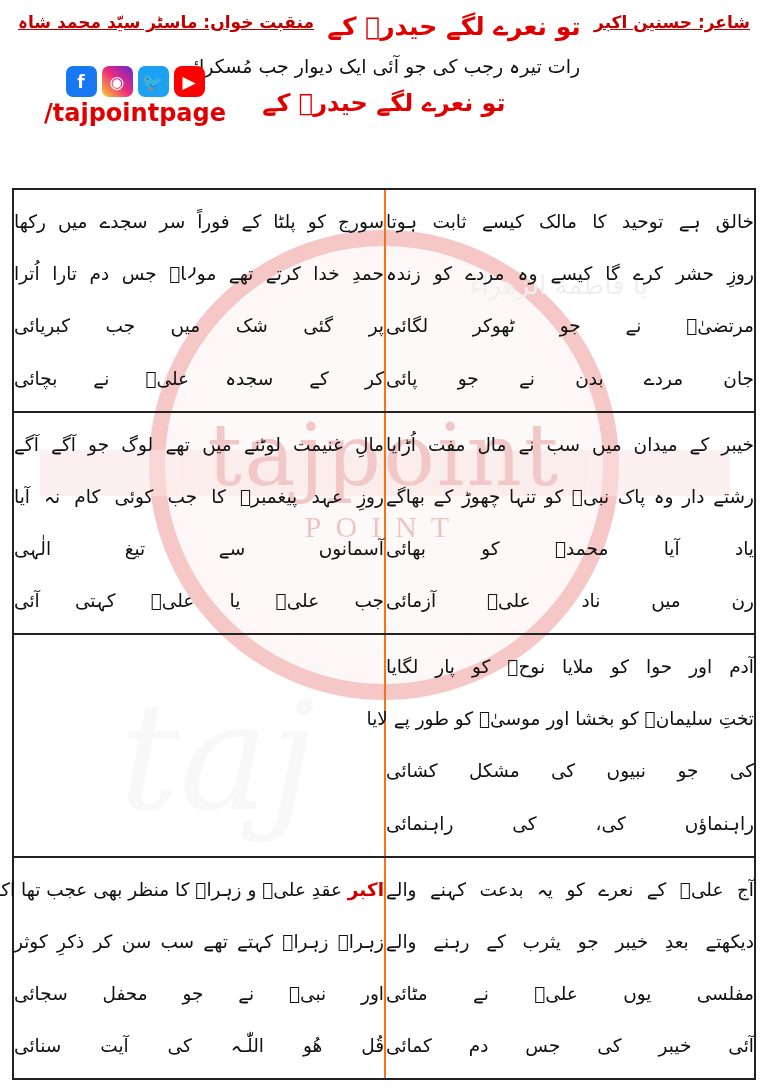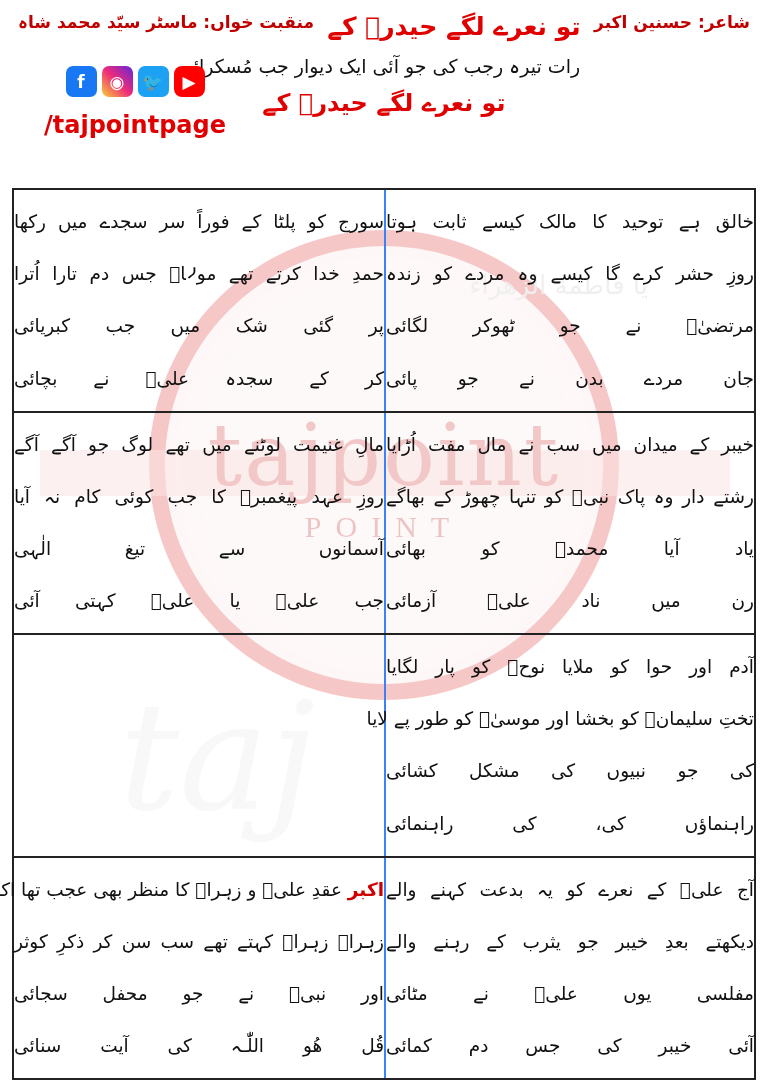--- a/index.html
+++ b/index.html
@@ -92,20 +92,21 @@
     align-items: flex-start;
     justify-content: space-between;
     direction: rtl;
     padding: 2px 6px 0 6px;
   }
   .poet, .singer {
     color: #c00000;
     font-size: 17px;
     font-weight: bold;
     white-space: nowrap;
+    text-decoration: underline;
   }
   .title-main {
     color: #e00000;
     font-size: 25px;
     font-weight: bold;
     white-space: nowrap;
   }
   .hdr-row2 {
     direction: rtl;
     text-align: center;
@@ -143,21 +144,21 @@
     border-radius: 7px;
     display: flex; align-items: center; justify-content: center;
     color: #fff; font-size: 17px; font-weight: bold;
     font-family: "DejaVu Sans", sans-serif;
   }
   .sic.fb { background: #1877f2; }
   .sic.ig { background: linear-gradient(45deg,#f9ce34,#ee2a7b,#6228d7); }
   .sic.tw { background: #1da1f2; }
   .sic.yt { background: #ff0000; border-radius: 8px; }
   .handle {
-    margin-top: 14px;
+    margin-top: 2px;
     color: #e00000;
     font-size: 24px;
     font-weight: bold;
     font-family: "DejaVu Sans", sans-serif;
   }
 
   
   .lyrics {
     position: relative;
     z-index: 2;
@@ -175,21 +176,21 @@
     direction: rtl;
   }
   .stanza:last-child { border-bottom: none; }
   .col {
     width: 50%;
     display: flex;
     flex-direction: column;
     justify-content: space-around;
     padding: 6px 0;
   }
-  .col.right { border-left: 2px solid #3b82f6; }
+  .col.right { border-left: 2px solid #f97316; }
   .verse {
     direction: rtl;
     text-align: justify;
     text-align-last: justify;
     font-size: 18.5px;
     line-height: 1.5;
     color: #111;
     white-space: nowrap;
     font-family: "DejaVu Sans", "Liberation Sans", sans-serif;
   }

